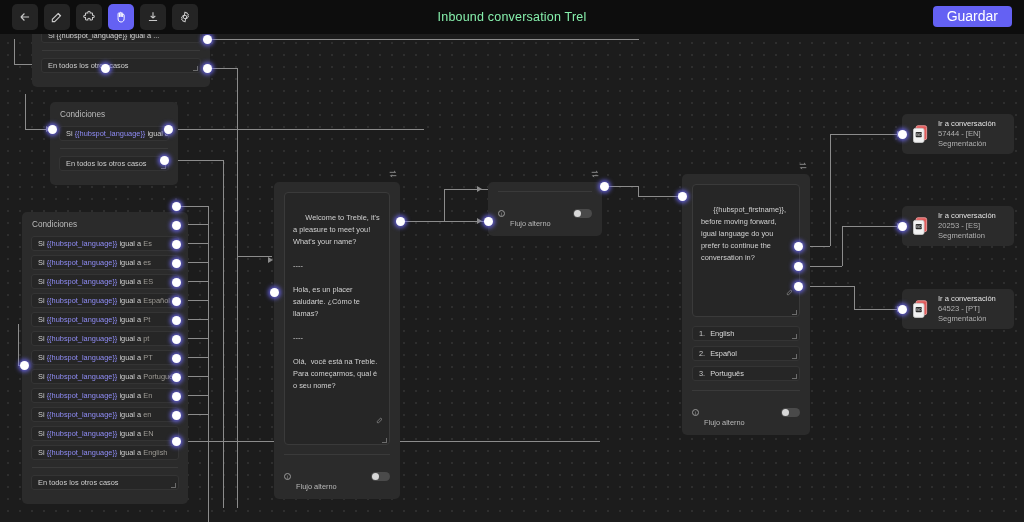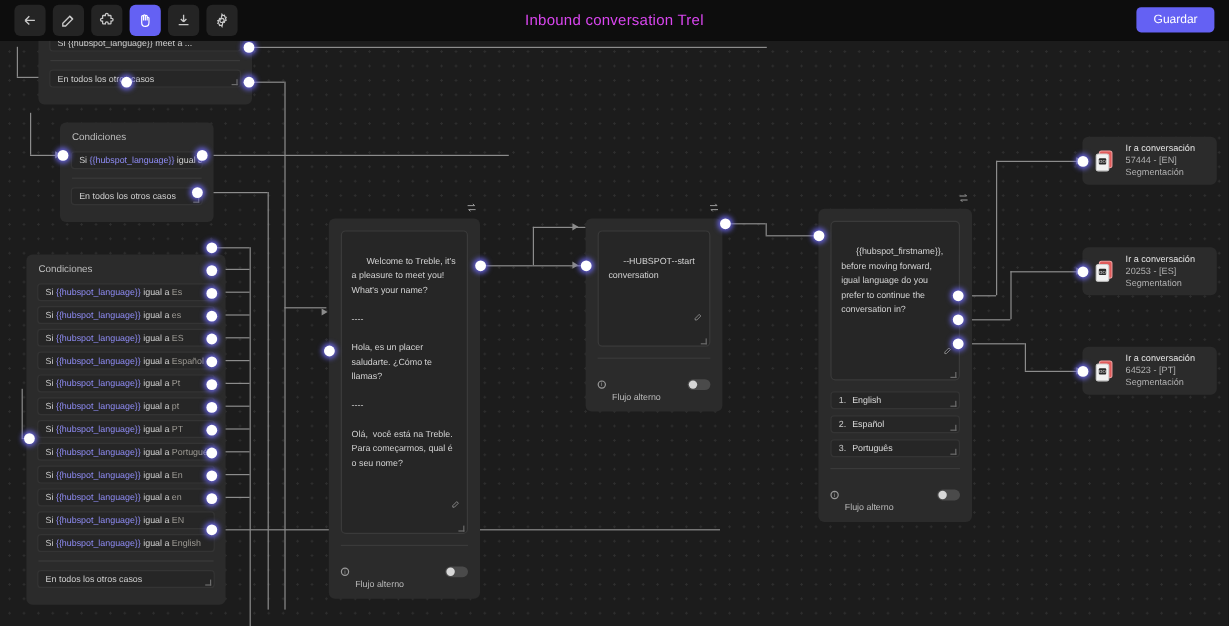--- a/index.html
+++ b/index.html
@@ -22,30 +22,30 @@
     width: 26px; height: 26px; border-radius: 5px;
     background: #242424;
     display: flex; align-items: center; justify-content: center;
     color: #c9c9c9;
   }
   .tb-btn.active { background: #6461f3; color: #fff; }
   .tb-btn svg { display: block; }
   #doc-title {
     position: absolute; left: 0; right: 0; top: 0; height: 34px;
     display: flex; align-items: center; justify-content: center;
-    color: #d946ef; font-size: 12.5px; letter-spacing: .2px;
+    color: #86efac; font-size: 12.5px; letter-spacing: .2px;
     pointer-events: none;
   }
   #save-btn {
     position: absolute; right: 12px; top: 6px;
     height: 21px; padding: 0 14px;
     background: #6461f3; color: #fff;
     border: none; border-radius: 4px;
     font-family: "Liberation Sans", sans-serif;
-    font-size: 10px; line-height: 21px;
+    font-size: 14px; line-height: 21px;
     cursor: pointer;
   }
 
   
   #canvas {
     position: absolute; left: 0; top: 34px; width: 1024px; height: 488px;
     background-color: #1c1c1c;
     background-image: radial-gradient(#2e2e2e 1px, transparent 1px);
     background-size: 12px 12px;
     background-position: 2px 3px;
@@ -283,21 +283,21 @@
   <div class="arrow" style="left:477px; top:183.5px;"></div>
   <div class="arrow" style="left:678px; top:158.5px;"></div>
   <div class="arrow" style="left:897px; top:96.5px;"></div>
   <div class="arrow" style="left:897px; top:188.5px;"></div>
   <div class="arrow" style="left:897px; top:271.5px;"></div>
 
   <div class="edge h" style="left:237px; top:222px; width:35px;"></div>
 
   <div class="node cond-panel" id="cond-top" style="left:32px; top:-18px; width:178px; padding-top:12px;">
     <div class="cond-row">
-      <span>Si {{hubspot_language}} meet a ...</span>
+      <span>Si {{hubspot_language}} igual a ...</span>
     </div>
     <div class="cond-sep"></div>
     <div class="cond-row">
       <span>En todos los otros casos</span>
       <div class="resize-grip"></div>
     </div>
   </div>
   <div class="port" style="left:101px; top:29.5px;"></div>
   <div class="port" style="left:203px; top:0.5px;"></div>
   <div class="port" style="left:203px; top:29.5px;"></div>
@@ -449,29 +449,20 @@
     </div>
   </div>
   <div class="port" style="left:270px; top:254px;"></div>
   <div class="port" style="left:396px; top:183px;"></div>
 
   <div class="node msg-node" id="hubspot-node" style="left:488px; top:148px; width:114px;">
     <div class="node-head">
       <svg width="10" height="10" viewBox="0 0 24 24" fill="none" stroke="currentColor" stroke-width="2">
         <path d="M4 8h14l-3.5-3.5M20 16H6l3.5 3.5"></path>
       </svg>
-    </div>
-    <div class="msg-box" style="min-height:42px;">
-      <span>--HUBSPOT--start conversation</span>
-      <span class="pencil">
-        <svg width="8" height="8" viewBox="0 0 24 24" fill="none" stroke="currentColor" stroke-width="2">
-          <path d="M4 20h4l10-10-4-4L4 16v4z"></path>
-        </svg>
-      </span>
-      <div class="resize-grip"></div>
     </div>
     <div class="node-foot">
       <div class="info-i">i</div>
       <span class="lbl">Flujo alterno</span>
       <div class="toggle"></div>
     </div>
   </div>
   <div class="port" style="left:484px; top:183px;"></div>
   <div class="port" style="left:600px; top:148px;"></div>
 

